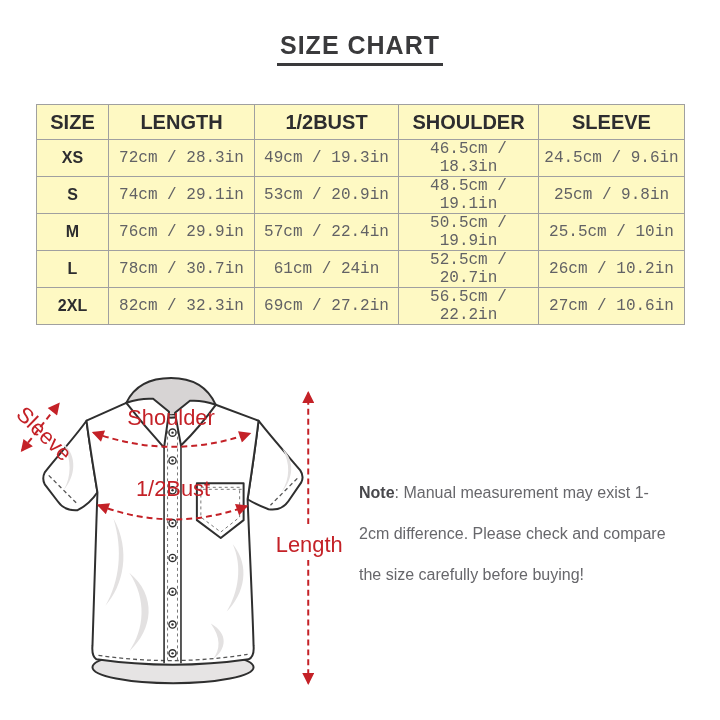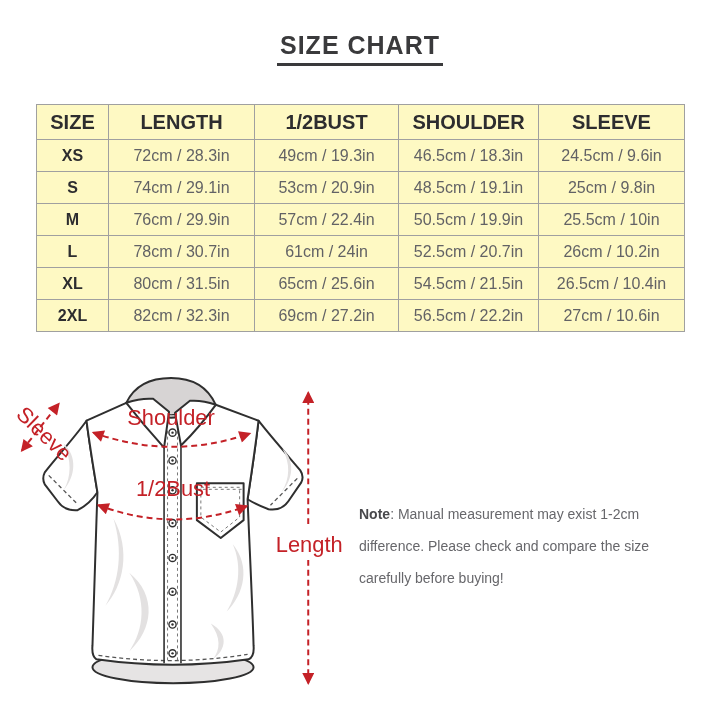--- a/index.html
+++ b/index.html
@@ -17,27 +17,27 @@
   table.size-chart{
     position:absolute;left:36px;top:62px;width:648px;
     border-collapse:collapse;table-layout:fixed;background:#fef9c3;margin-top:42px;
   }
   table.size-chart th, table.size-chart td{
     border:1px solid #a0a0a0;text-align:center;vertical-align:middle;padding:0;
   }
   table.size-chart th{height:34px;font-size:20px;font-weight:bold;color:#2d2d2f;}
   table.size-chart td{height:31px;font-size:16px;}
   td.size-cell{font-weight:bold;color:#2d2d2f;}
-  td.val-cell{color:#626265;}
+  td.val-cell{color:#626265;font-family:Liberation Mono, monospace;}
   
   .diagram{position:absolute;left:2px;top:368px;width:348px;height:352px;}
   
   .note{
-    position:absolute;left:359px;top:484px;width:316px;
-    font-size:14px;line-height:32px;color:#67676b;
+    position:absolute;left:359px;top:456px;width:316px;
+    font-size:16px;line-height:41px;color:#67676b;
   }
   .note .note-label{font-weight:bold;color:#48484c;}
 </style>
 </head>
 <body>
 
 <div class="page">
 
   <div class="title-wrap">
     <h1 class="title">SIZE CHART</h1>
@@ -81,27 +81,20 @@
         <td class="val-cell">57cm / 22.4in</td>
         <td class="val-cell">50.5cm / 19.9in</td>
         <td class="val-cell">25.5cm / 10in</td>
       </tr>
       <tr>
         <td class="size-cell">L</td>
         <td class="val-cell">78cm / 30.7in</td>
         <td class="val-cell">61cm / 24in</td>
         <td class="val-cell">52.5cm / 20.7in</td>
         <td class="val-cell">26cm / 10.2in</td>
-      </tr>
-      <tr>
-        <td class="size-cell">XL</td>
-        <td class="val-cell">80cm / 31.5in</td>
-        <td class="val-cell">65cm / 25.6in</td>
-        <td class="val-cell">54.5cm / 21.5in</td>
-        <td class="val-cell">26.5cm / 10.4in</td>
       </tr>
       <tr>
         <td class="size-cell">2XL</td>
         <td class="val-cell">82cm / 32.3in</td>
         <td class="val-cell">69cm / 27.2in</td>
         <td class="val-cell">56.5cm / 22.2in</td>
         <td class="val-cell">27cm / 10.6in</td>
       </tr>
     </tbody>
   </table>

